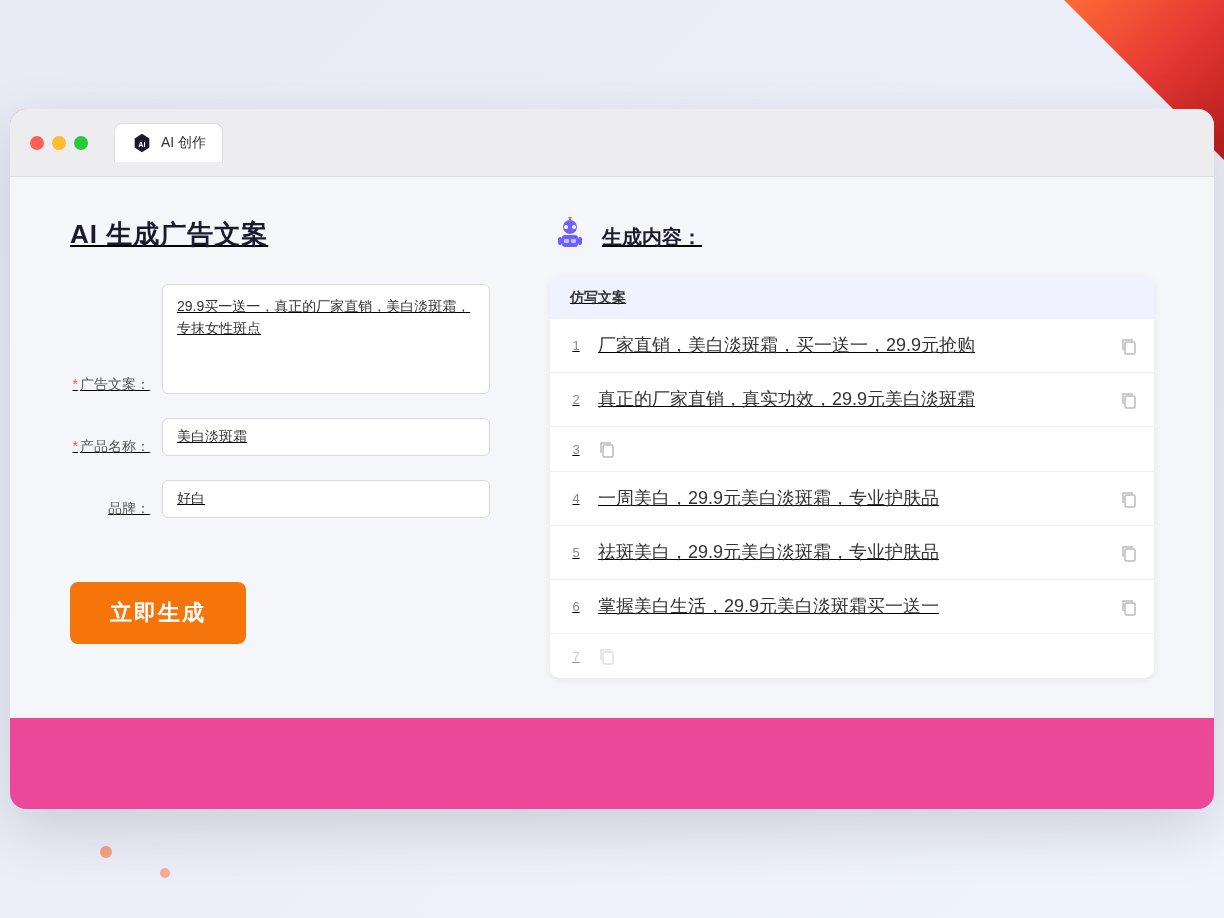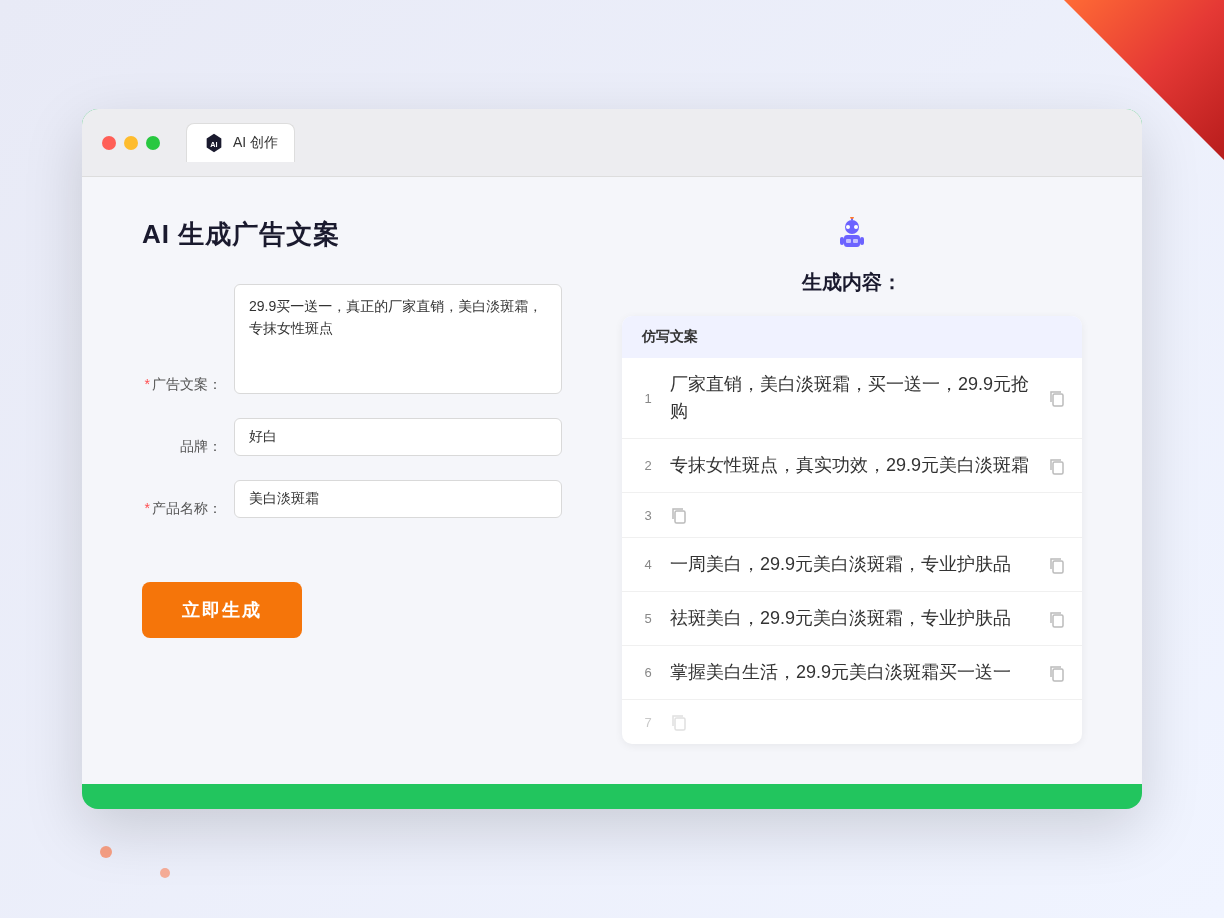--- a/index.html
+++ b/index.html
@@ -36,23 +36,23 @@
       position: absolute;
       bottom: 40px; left: 160px;
       width: 10px; height: 10px;
       border-radius: 50%;
       background: #ff6b35;
       opacity: 0.5;
     }
 
     
     .browser-window {
-      background: #22c55e;
+      background: #ec4899;
       border-radius: 16px;
-      width: 1060px;
+      width: 1204px;
       min-height: 700px;
       box-shadow: 0 20px 60px rgba(0,0,0,0.15);
       position: relative;
       z-index: 1;
       overflow: hidden;
     }
 
     
     .title-bar {
       background: #ededf0;
@@ -95,20 +95,21 @@
       font-weight: 500;
       color: #333;
     }
 
     
     .main-content {
       padding: 40px 60px;
       display: flex;
       gap: 60px;
       background: #f5f6fa;
+      text-decoration: underline;
     }
 
     
     .left-panel {
       flex: 0 0 420px;
     }
     .page-title {
       font-size: 26px;
       font-weight: 700;
       color: #1a1a2e;
@@ -151,37 +152,36 @@
       line-height: 1.6;
     }
 
     .generate-btn {
       margin-top: 40px;
       background: #f5750a;
       color: white;
       border: none;
       border-radius: 8px;
       padding: 16px 40px;
-      font-size: 18px;
+      font-size: 22px;
       font-weight: 600;
       cursor: pointer;
       letter-spacing: 2px;
       font-family: -apple-system, "PingFang SC", "Microsoft YaHei", sans-serif;
     }
 
     
     .right-panel {
       flex: 1;
     }
     .result-header {
       display: flex;
       align-items: center;
       gap: 12px;
       margin-bottom: 20px;
-      flex-direction: column;
     }
     .robot-icon {
       width: 40px; height: 40px;
     }
     .result-title {
       font-size: 20px;
       font-weight: 600;
       color: #1a1a2e;
     }
 
@@ -263,30 +263,30 @@
       
       <div class="form-group">
         <label class="form-label">
           <span class="required-star">*</span><span>广告文案：</span>
         </label>
         <textarea class="form-input" style="">29.9买一送一，真正的厂家直销，美白淡斑霜，专抹女性斑点</textarea>
       </div>
 
       
       <div class="form-group">
-        <label class="form-label">品牌：</label>
-        <input type="text" class="form-input" value="好白" style="">
-      </div>
-
-      
-      <div class="form-group">
         <label class="form-label">
           <span class="required-star">*</span><span>产品名称：</span>
         </label>
         <input type="text" class="form-input" value="美白淡斑霜" style="">
+      </div>
+
+      
+      <div class="form-group">
+        <label class="form-label">品牌：</label>
+        <input type="text" class="form-input" value="好白" style="">
       </div>
 
       
       <button class="generate-btn">立即生成</button>
     </div>
 
     <div class="right-panel">
       <div class="result-header">
 
         <svg class="robot-icon" viewBox="0 0 40 40">
@@ -310,21 +310,21 @@
         <div class="table-row">
           <span class="row-num">1</span>
           <span class="row-text">厂家直销，美白淡斑霜，买一送一，29.9元抢购</span>
           <svg class="copy-icon" viewBox="0 0 18 18" fill="none" stroke="#bbb" stroke-width="1.5">
             <rect x="5" y="5" width="10" height="12" rx="1.5"></rect>
             <path d="M3 13V3h10"></path>
           </svg>
         </div>
         <div class="table-row">
           <span class="row-num">2</span>
-          <span class="row-text">专抹女性斑点，真实功效，29.9元美白淡斑霜</span>
+          <span class="row-text">真正的厂家直销，真实功效，29.9元美白淡斑霜</span>
           <svg class="copy-icon" viewBox="0 0 18 18" fill="none" stroke="#bbb" stroke-width="1.5">
             <rect x="5" y="5" width="10" height="12" rx="1.5"></rect>
             <path d="M3 13V3h10"></path>
           </svg>
         </div>
         <div class="table-row">
           <span class="row-num">3</span>
           <svg class="copy-icon" viewBox="0 0 18 18" fill="none" stroke="#bbb" stroke-width="1.5">
             <rect x="5" y="5" width="10" height="12" rx="1.5"></rect>
             <path d="M3 13V3h10"></path>

